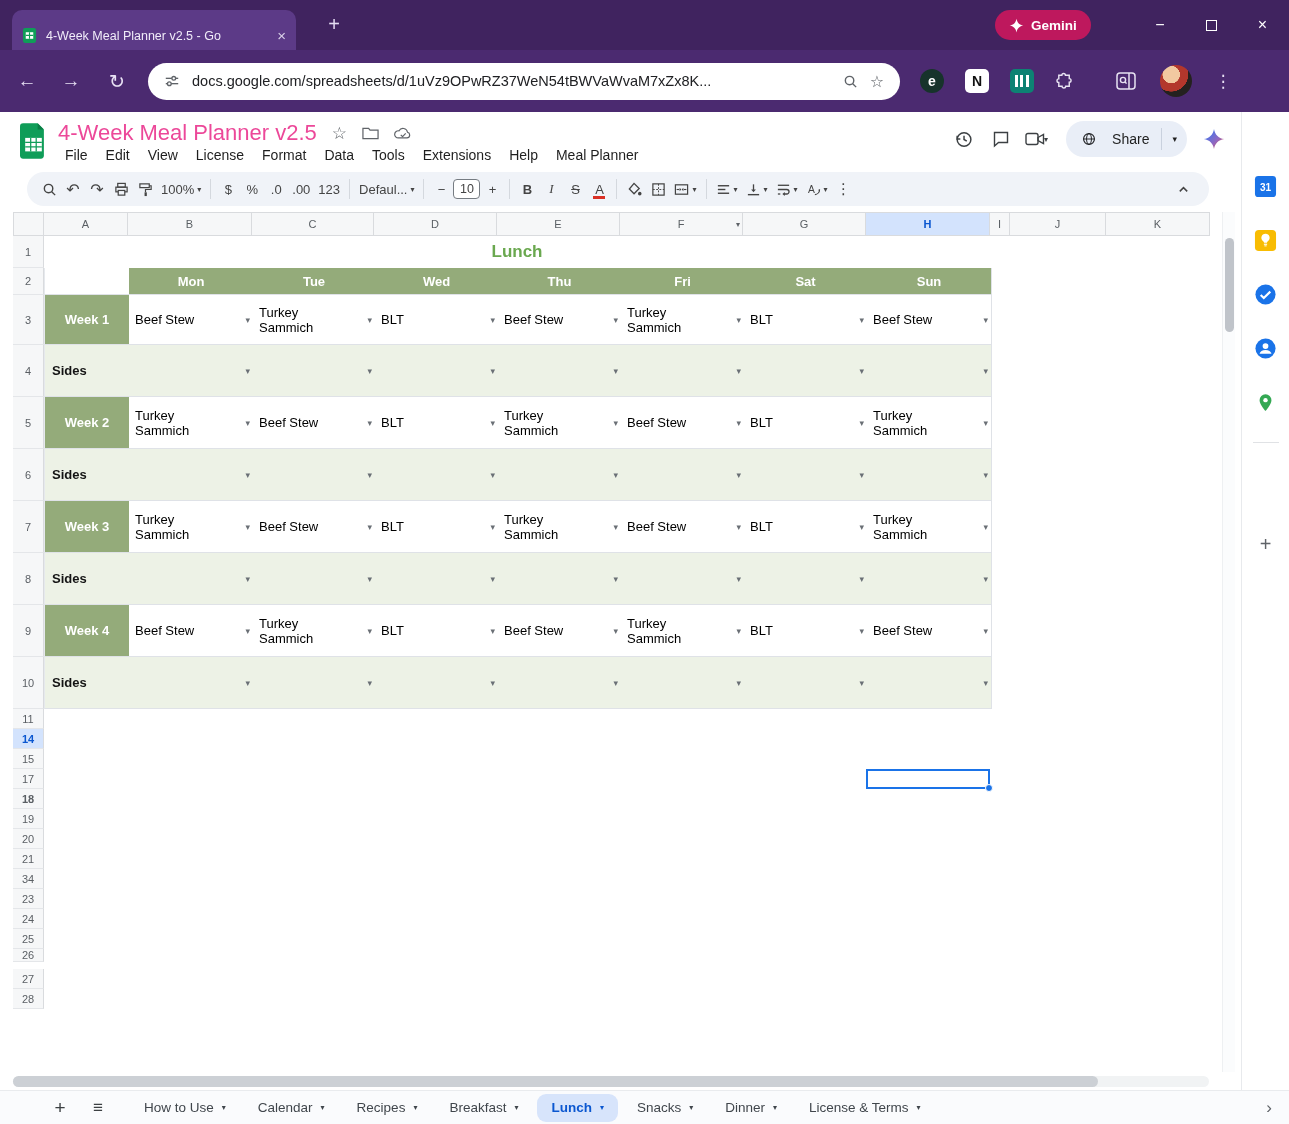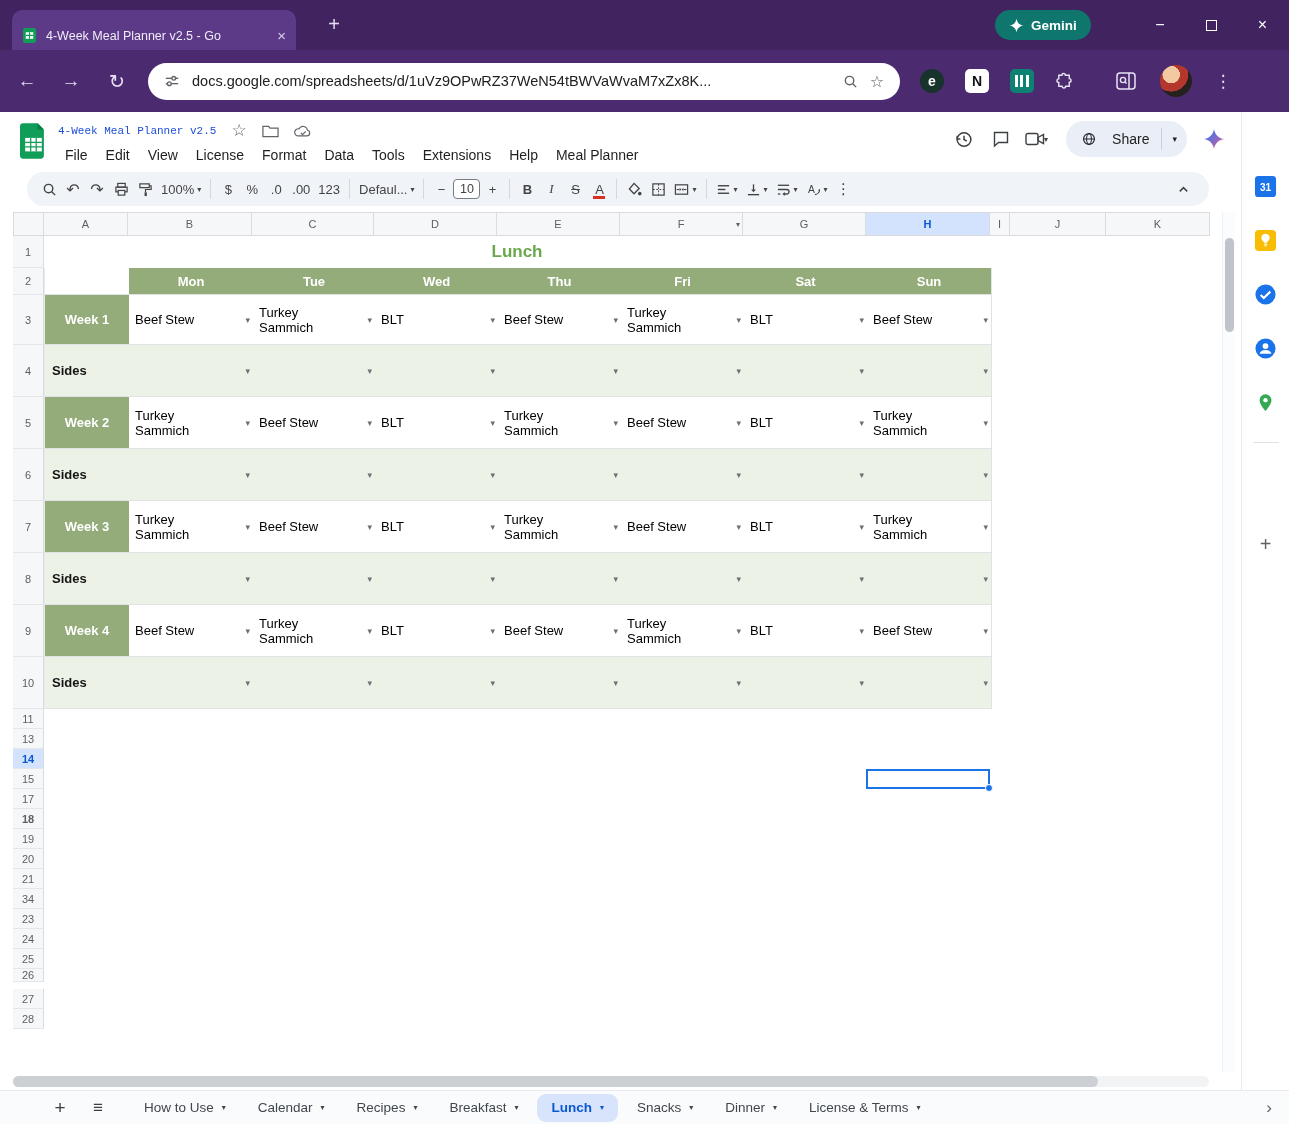--- a/index.html
+++ b/index.html
@@ -8,21 +8,21 @@
   *{box-sizing:border-box;}
 
   
   #titlebar{position:absolute;left:0;top:0;width:1289px;height:50px;background:#40235f;}
   .btab{position:absolute;left:12px;top:10px;width:284px;height:51px;background:#5c3a87;
         border-radius:10px 10px 0 0;display:flex;align-items:center;padding:0 10px;gap:9px;color:#f1ecf9;}
   .btab-title{font-size:12.5px;white-space:nowrap;overflow:hidden;flex:1;}
   .btab-close{font-size:15px;color:#d9d0e8;cursor:default;}
   .newtab{position:absolute;left:320px;top:11px;width:28px;height:28px;text-align:center;line-height:26px;
           font-size:20px;color:#e4dcf2;}
-  .gemini{position:absolute;left:995px;top:10px;height:30px;border-radius:15px;background:#0f766e;
+  .gemini{position:absolute;left:995px;top:10px;height:30px;border-radius:15px;background:#be185d;
           display:flex;align-items:center;gap:7px;padding:0 14px;color:#fff;font-size:13.5px;font-weight:bold;}
   .wincontrols{position:absolute;right:0;top:0;height:50px;display:flex;align-items:center;gap:41px;
                padding-right:22px;color:#fff;font-size:16px;}
   .maxbox{width:11px;height:11px;border:1.6px solid #fff;display:inline-block;}
 
   #navbar{position:absolute;left:0;top:50px;width:1289px;height:62px;background:#4b2a70;
           display:flex;align-items:center;}
   .nav-ic{color:#e9e2f5;font-size:19px;width:34px;text-align:center;flex:0 0 auto;}
   .addressbar{margin-left:14px;width:752px;height:37px;background:#fff;border-radius:19px;
               display:flex;align-items:center;padding:0 16px;gap:12px;flex:0 0 auto;}
@@ -37,21 +37,21 @@
               background:linear-gradient(90deg,#fff 0 3px,transparent 3px 5.5px,#fff 5.5px 8.5px,transparent 8.5px 11px,#fff 11px 14px);}
   .avatar-br{width:32px;height:32px;border-radius:50%;margin-left:24px;
              background:radial-gradient(circle at 35% 30%,#f2c9a0 0 28%,#b3372c 29% 55%,#24211f 56% 100%);}
 
   
   #app{position:absolute;left:0;top:112px;width:1289px;height:1012px;background:#fff;}
 
   
   .sheets-logo{position:absolute;left:20px;top:11px;}
   .title-row{position:absolute;left:58px;top:8px;display:flex;align-items:center;gap:15px;}
-  .doc-title{font-size:11px;color:#1d4ed8;font-family:Liberation Mono, monospace;}
+  .doc-title{font-size:22px;color:#ec4899;}
   .doc-ic{color:#5f6368;font-size:15px;display:flex;align-items:center;}
   #menubar{position:absolute;left:56px;top:32px;display:flex;}
   .menu-item{font-size:14px;color:#1f1f1f;padding:3px 9px;border-radius:6px;}
   .hdr-right{position:absolute;right:10px;top:8px;display:flex;align-items:center;}
   .hicon{width:38px;height:38px;display:flex;align-items:center;justify-content:center;}
   .cam-dd{font-size:8px;color:#3c4043;margin-left:-6px;margin-right:4px;}
   .share-wrap{display:flex;align-items:center;background:#e9eef7;border-radius:18px;height:36px;
               margin-left:14px;overflow:hidden;}
   .share-main{display:flex;align-items:center;gap:16px;padding:0 12px 0 16px;font-size:14px;color:#1f1f1f;height:100%;}
   .share-div{width:1px;height:22px;background:#c9d1de;}
@@ -725,24 +725,20 @@
                 <div class="dd">▾</div>
               </div>
               <div class="cell side" style="width: 124px;">
                 <div class="dd">▾</div>
               </div>
             </div>
           </div>
         </div>
         <div class="g-row" style="height: 20px;">
           <div class="row-num">11</div>
-          <div class="row-cells"></div>
-        </div>
-        <div class="g-row" style="height: 20px;">
-          <div class="row-num">13</div>
           <div class="row-cells"></div>
         </div>
         <div class="g-row" style="height: 20px;">
           <div class="row-num sel">14</div>
           <div class="row-cells"></div>
         </div>
         <div class="g-row" style="height: 20px;">
           <div class="row-num">15</div>
           <div class="row-cells"></div>
         </div>

